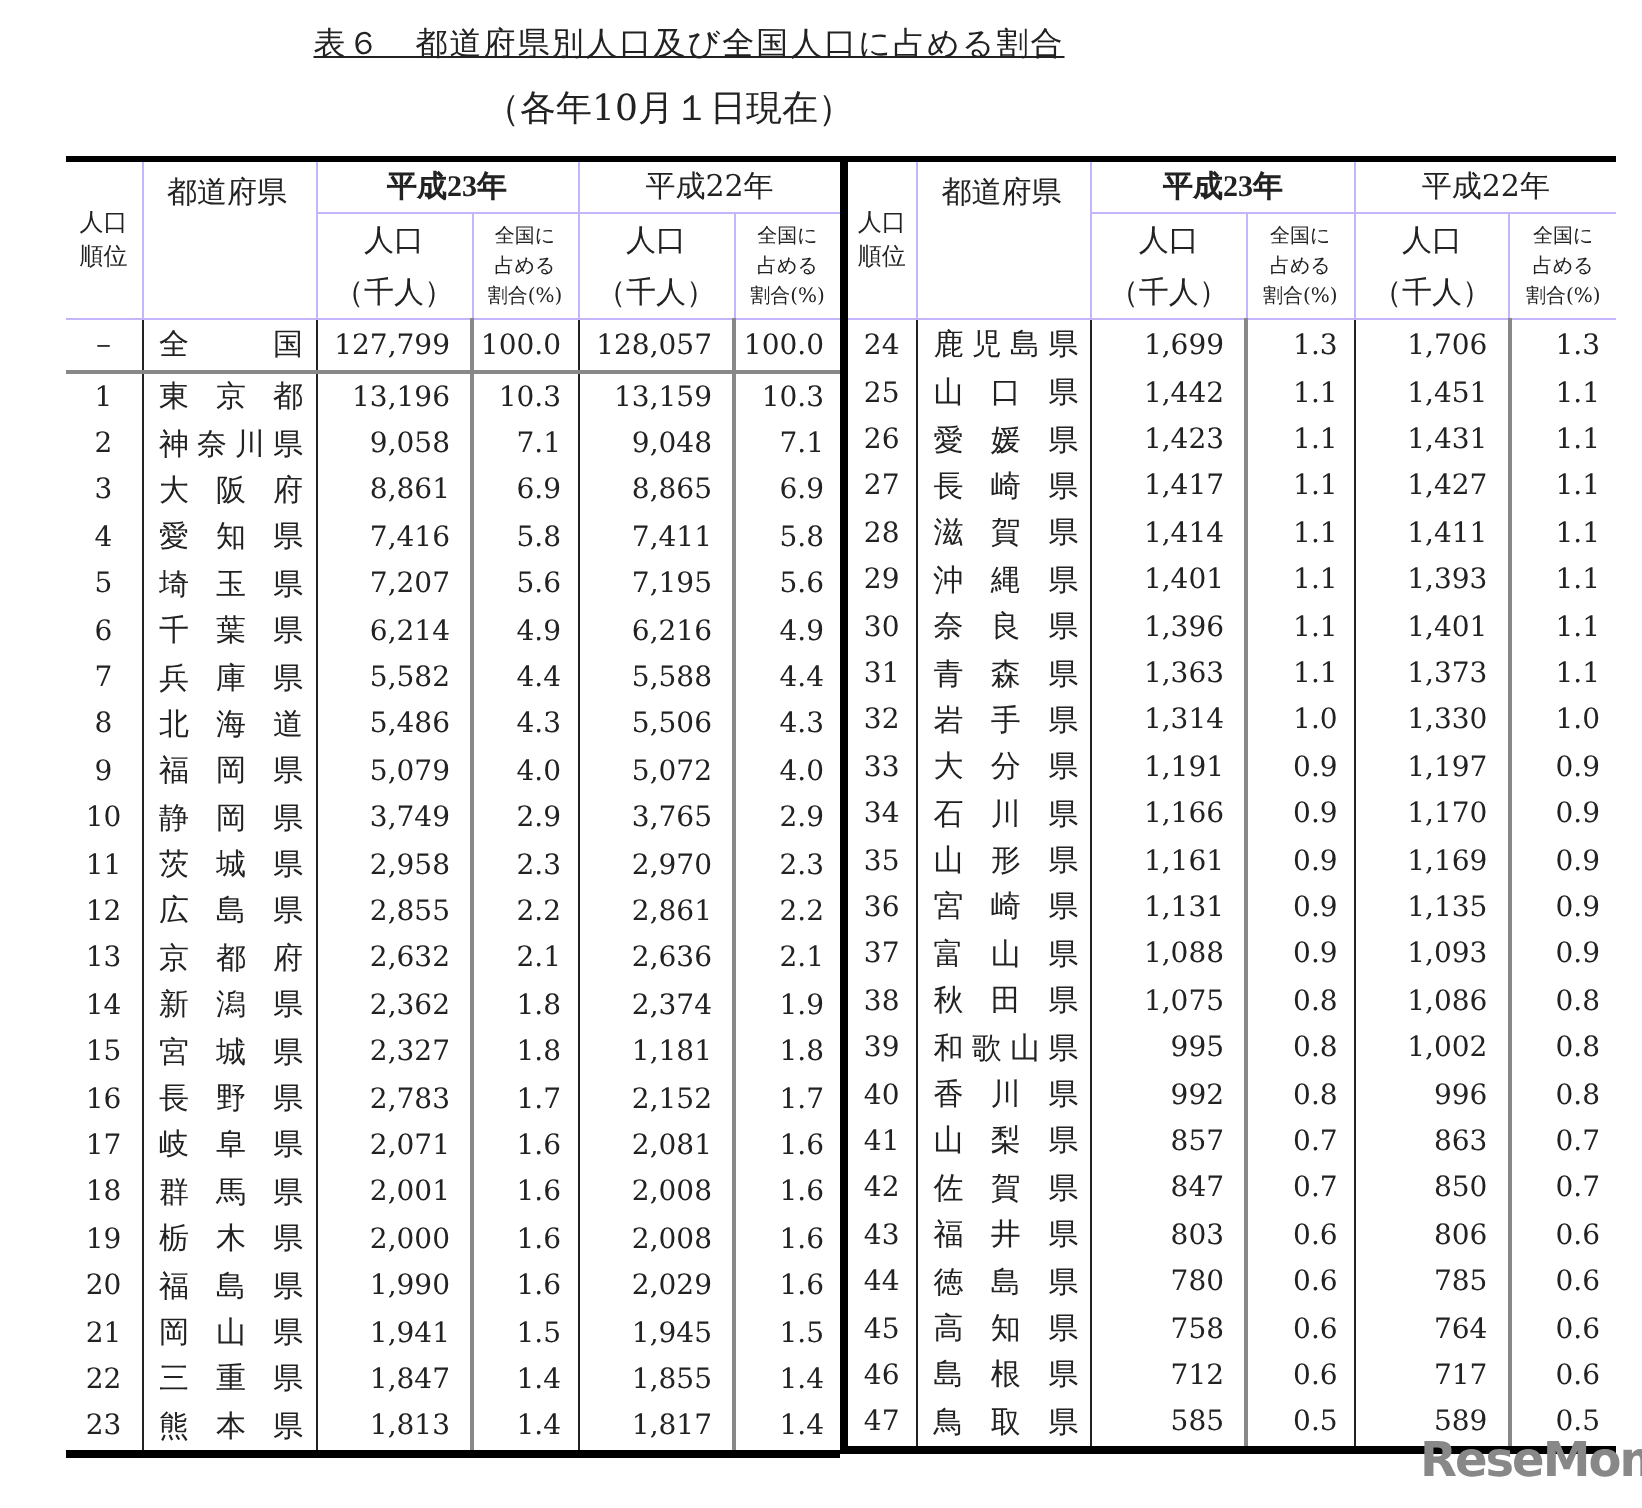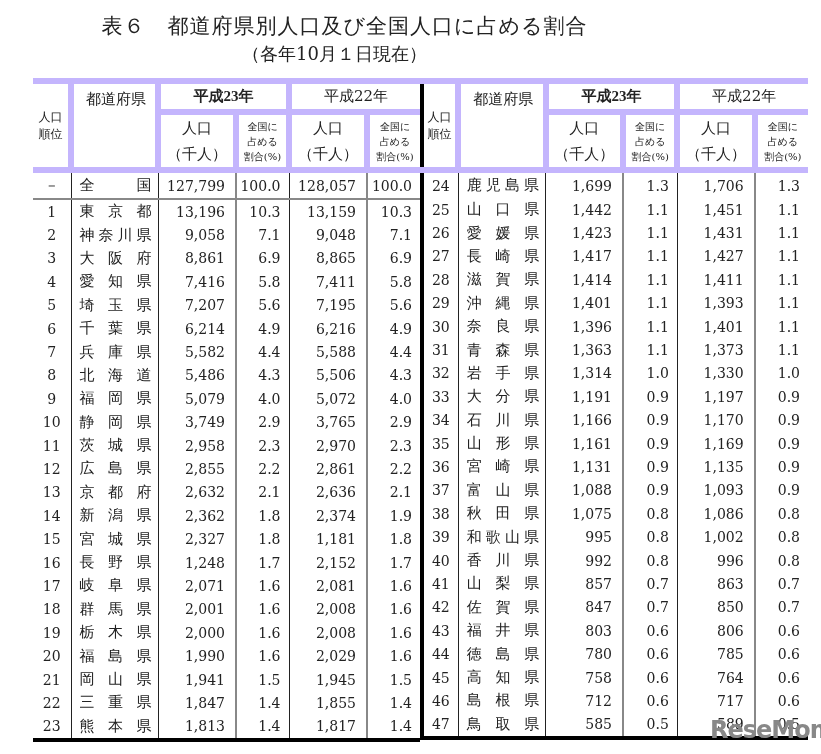--- a/index.html
+++ b/index.html
@@ -1,27 +1,27 @@
 <!DOCTYPE html>
 <html><head>
 <meta charset="utf-8">
 <style>
   html, body { margin:0; padding:0; background:#ffffff; }
   body { width:821px; height:754px; position:relative; overflow:hidden;
          font-family:"DejaVu Serif","Liberation Serif",serif; color:#222; }
   .title { position:absolute; left:0; width:689px; top:12px; text-align:center;
-           font-size:21px; letter-spacing:1px; }
+           font-size:16px; letter-spacing:1px;text-decoration:underline; }
   .subtitle { position:absolute; left:0; width:669px; top:42px; text-align:center;
               font-size:18px; }
   .tbl { position:absolute; top:78px; border-collapse:collapse; table-layout:fixed;
          border-top:3px solid #000; border-bottom:4px solid #000; font-size:14px; }
   .tbl.left { left:33px; width:387px; }
   .tbl.right { left:420px; width:388px; border-left:4px solid #000; }
   .tbl td, .tbl th { padding:0; font-weight:normal; white-space:nowrap; overflow:hidden; }
-  .tbl th { border:6px solid #c4b5fd; text-align:center; }
+  .tbl th { border:1px solid #c4b5fd; text-align:center; }
   .tbl th.yr { height:25px; font-size:15px; }
   .tbl th.yr.bold { font-weight:bold;font-family:Liberation Serif, serif; }
   .tbl th.rank-h { font-size:12px; line-height:17px; border-left:none; }
   .tbl th.pref-h { font-size:15px; text-align:left; padding-left:12px; vertical-align:top; padding-top:6px; }
   .tbl th.pop-h { font-size:15px; line-height:26px; }
   .tbl th.pct-h { font-size:10px; line-height:15px; }
   .tbl th.last { border-right:none;margin-left:8px; }
   .tbl td.rank { text-align:center; }
   .tbl td.pref { border-left:1px solid #222; border-right:1px solid #222; letter-spacing:0; }
   .tbl td.num { text-align:right; padding-right:10px; }
@@ -289,21 +289,21 @@
       </tr>
       <tr class="data">
         <td class="rank">16</td>
         <td class="pref">
           <div class="pref-inner">
             <span>長</span>
             <span>野</span>
             <span>県</span>
           </div>
         </td>
-        <td class="num">1,248</td>
+        <td class="num">2,783</td>
         <td class="pct">1.7</td>
         <td class="num">2,152</td>
         <td class="pct last">1.7</td>
       </tr>
       <tr class="data">
         <td class="rank">17</td>
         <td class="pref">
           <div class="pref-inner">
             <span>岐</span>
             <span>阜</span>

